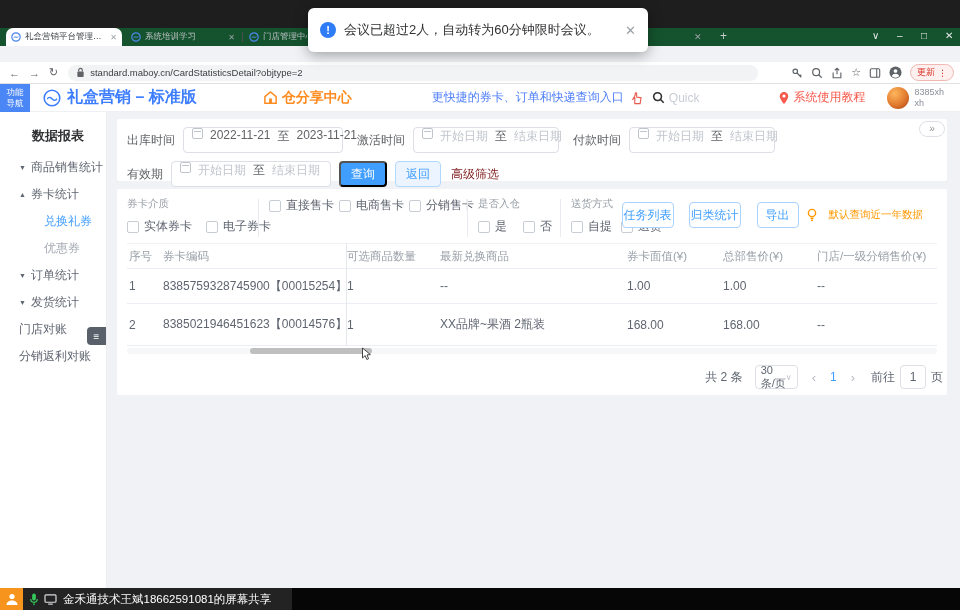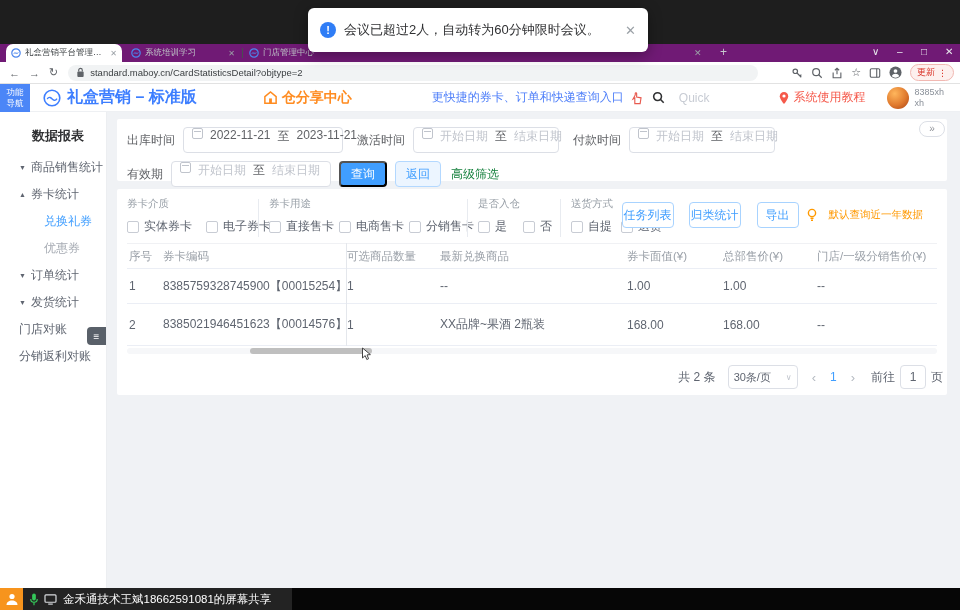--- a/index.html
+++ b/index.html
@@ -1,21 +1,21 @@
 <!DOCTYPE html>
 <html><head>
 <meta charset="utf-8">
 <style>
   *{margin:0;padding:0;box-sizing:border-box}
   body{width:960px;height:610px;font-family:"Liberation Sans","DejaVu Sans",sans-serif}
   .screen{position:relative;width:960px;height:610px;background:#f0f2f5;overflow:hidden}
 
   
   .frame{position:absolute;top:0;left:0;right:0;height:44px;background:#1e1e1e}
-  .tabstrip{position:absolute;top:44px;left:0;right:0;height:18px;background:#701a75}
+  .tabstrip{position:absolute;top:28px;left:0;right:0;height:18px;background:#14532d}
   .tab{position:absolute;top:0;height:18px;display:flex;align-items:center;padding:0 5px;font-size:8.5px;white-space:nowrap;overflow:hidden}
   .tab .fav{flex:0 0 auto;margin-right:4px;display:flex}
   .tab .t-title{flex:1;overflow:hidden;text-overflow:ellipsis}
   .tab .t-close{margin-left:4px;font-size:8px;color:#9aa0a6}
   .tab.active{left:6px;width:116px;background:#fff;border-radius:7px 7px 0 0;color:#3c4043}
   .tab.t2{left:126px;width:114px;color:#bdc1c6}
   .tab.t3{left:244px;width:100px;color:#bdc1c6}
   .tab-sep{position:absolute;top:4px;width:1px;height:10px;background:#4a4d51}
   .ghost-close{position:absolute;left:694px;top:4px;font-size:9px;color:#9aa0a6}
   .new-tab{position:absolute;left:720px;top:1px;font-size:12px;color:#c7cace}
@@ -36,21 +36,21 @@
 
   
   .appbar{position:absolute;top:84px;left:0;right:0;height:28px;background:#fff;display:flex;align-items:center;border-bottom:1px solid #eef0f3}
   .func-badge{width:30px;height:28px;background:#4b86f7;color:#fff;font-size:8.5px;line-height:1.25;display:flex;flex-direction:column;align-items:center;justify-content:center;flex:0 0 auto}
   .logo{margin-left:13px;display:flex;flex:0 0 auto}
   .brand{margin-left:6px;font-size:16px;font-weight:bold;color:#3D7EFF;white-space:nowrap}
   .share-center{margin-left:66px;display:flex;align-items:center;gap:4px;font-size:14px;font-weight:bold;color:#FF8C21;white-space:nowrap}
   .quick-entry{margin-left:80px;font-size:12px;color:#4d7ef9;white-space:nowrap}
   .hand{margin-left:6px;display:flex}
   .q-search{margin-left:8px;display:flex;align-items:center}
-  .quick-label{margin-left:14px;font-size:12px;color:#c8ccd4}
+  .quick-label{margin-left:4px;font-size:12px;color:#c8ccd4}
   .tutorial{margin-left:auto;display:flex;align-items:center;gap:3px;font-size:12px;color:#f5594b;white-space:nowrap}
   .avatar{margin-left:22px;width:22px;height:22px;border-radius:50%;background:radial-gradient(circle at 35% 30%,#ffb65c 0%,#e07a2e 55%,#a83f12 100%);flex:0 0 auto}
   .user-meta{margin:0 16px 0 5px;font-size:9px;color:#8a9099;line-height:1.15}
 
   
   .sidebar{position:absolute;top:112px;left:0;width:107px;bottom:22px;background:#fff;border-right:1px solid #eceef1}
   .side-sec{padding:15px 0 0 32px;font-size:13px;font-weight:bold;color:#303133;height:42px}
   .side-item{height:27px;display:flex;align-items:center;padding-left:19px;font-size:12px;color:#5f6570;white-space:nowrap;cursor:pointer}
   .side-item .arr{font-size:7px;margin-right:5px;color:#5f6570}
   .side-item.child{padding-left:44px}
@@ -70,21 +70,21 @@
   .date-box .ph{color:#c0c4cc}
   .date-box .val{color:#606266}
   .date-box .sep{color:#606266}
   .cal{width:11px;height:11px;border:1px solid #c0c4cc;border-radius:2px;position:relative;flex:0 0 auto}
   .cal::before{content:"";position:absolute;left:1px;right:1px;top:2px;height:1px;background:#c0c4cc}
   .w162{width:160px}.w146{width:146px}
   .collapse-pill{position:absolute;right:2px;top:2px;width:26px;height:16px;border:1px solid #dcdfe6;border-radius:9px;background:#fff;color:#909399;font-size:10px;line-height:13px;text-align:center;cursor:pointer}
   .btn{height:26px;border-radius:4px;font-size:12px;display:flex;align-items:center;justify-content:center;cursor:pointer;white-space:nowrap}
   .btn-primary{width:48px;background:#409EFF;color:#fff;margin-left:8px}
   .btn-plain{width:46px;background:#ecf5ff;border:1px solid #b3d8ff;color:#409EFF;margin-left:8px}
-  .adv-link{margin-left:10px;font-size:12px;color:#15803d;cursor:pointer}
+  .adv-link{margin-left:10px;font-size:12px;color:#7f1d1d;cursor:pointer}
 
   .groups-row{display:flex;align-items:flex-start;padding:8px 0 0 10px;height:48px;position:relative}
   .grp{flex:0 0 auto}
   .g1{width:131px}.g2{width:198px}.g3{width:82px}
   .g-title{font-size:10.5px;color:#99a0a8;margin-bottom:7px}
   .g-opts{display:flex;align-items:center}
   .opt{display:flex;align-items:center;cursor:pointer}
   .cb{width:12px;height:12px;border:1px solid #c8ccd4;border-radius:2px;background:#fff;margin-right:5px;flex:0 0 auto}
   .opt span{font-size:12px;color:#5f6570;white-space:nowrap}
   .g-div{width:1px;align-self:stretch;background:#e8ebf0;margin:2px 10px 0 0}
@@ -98,21 +98,21 @@
   .trow>div{padding-left:2px;white-space:nowrap;overflow:hidden}
   .thead{height:26px;font-size:11.5px;color:#9aa0a8;border-top:1px solid #f0f1f4;border-bottom:1px solid #ebeef5}
   .tr1{height:35px;font-size:12px;color:#5f6570;border-bottom:1px solid #ebeef5}
   .tr2{height:42px;font-size:12px;color:#5f6570;border-bottom:1px solid #ebeef5}
   .fix-div{position:absolute;left:219px;top:0;height:103px;width:1px;background:#e4e7ec;box-shadow:4px 0 5px -2px rgba(0,0,0,.05)}
   .hscroll{position:relative;margin:2px 10px 0;height:6px;background:#f6f7f9;border-radius:3px}
   .hthumb{position:absolute;left:123px;top:0;width:122px;height:6px;background:#bfbfbf;border-radius:3px;cursor:pointer}
   .cursor{position:absolute;left:244px;top:158px;z-index:5}
 
   .pager{position:absolute;right:4px;top:176px;display:flex;align-items:center;font-size:12px;color:#5f6570}
-  .psize{width:70px;height:24px;border:1px solid #dcdfe6;border-radius:4px;display:flex;align-items:center;justify-content:space-between;padding:0 5px;font-size:11px;color:#5f6570;margin-left:12px;cursor:pointer}
+  .psize{width:43px;height:24px;border:1px solid #dcdfe6;border-radius:4px;display:flex;align-items:center;justify-content:space-between;padding:0 5px;font-size:11px;color:#5f6570;margin-left:12px;cursor:pointer}
   .psize .caret{font-size:8px;color:#c0c4cc}
   .pg-arrow{margin-left:14px;color:#b4bac1;font-size:13px;cursor:pointer}
   .pg-num{margin-left:14px;color:#409EFF;cursor:pointer}
   .goto-label{margin-left:16px}
   .goto{width:26px;height:24px;border:1px solid #dcdfe6;border-radius:4px;text-align:center;font-size:12px;color:#5f6570;margin-left:5px}
   .unit{margin-left:5px}
 
   
   .sharebar{position:absolute;left:0;bottom:0;width:960px;height:22px;background:#060606}
   .share-left{position:absolute;left:0;top:0;height:22px;width:292px;background:#232323;display:flex;align-items:center}
@@ -344,21 +344,20 @@
                 <span>实体券卡</span>
               </label>
             <label class="opt">
                 <span class="cb"></span>
                 <span>电子券卡</span>
               </label>
           </div>
         </div>
         <div class="g-div"></div>
         <div class="grp g2">
-          <div class="g-title">券卡用途</div>
           <div class="g-opts">
             <label class="opt" style="margin-right:5px">
                 <span class="cb"></span>
                 <span>直接售卡</span>
               </label>
             <label class="opt" style="margin-right:5px">
                 <span class="cb"></span>
                 <span>电商售卡</span>
               </label>
             <label class="opt">

